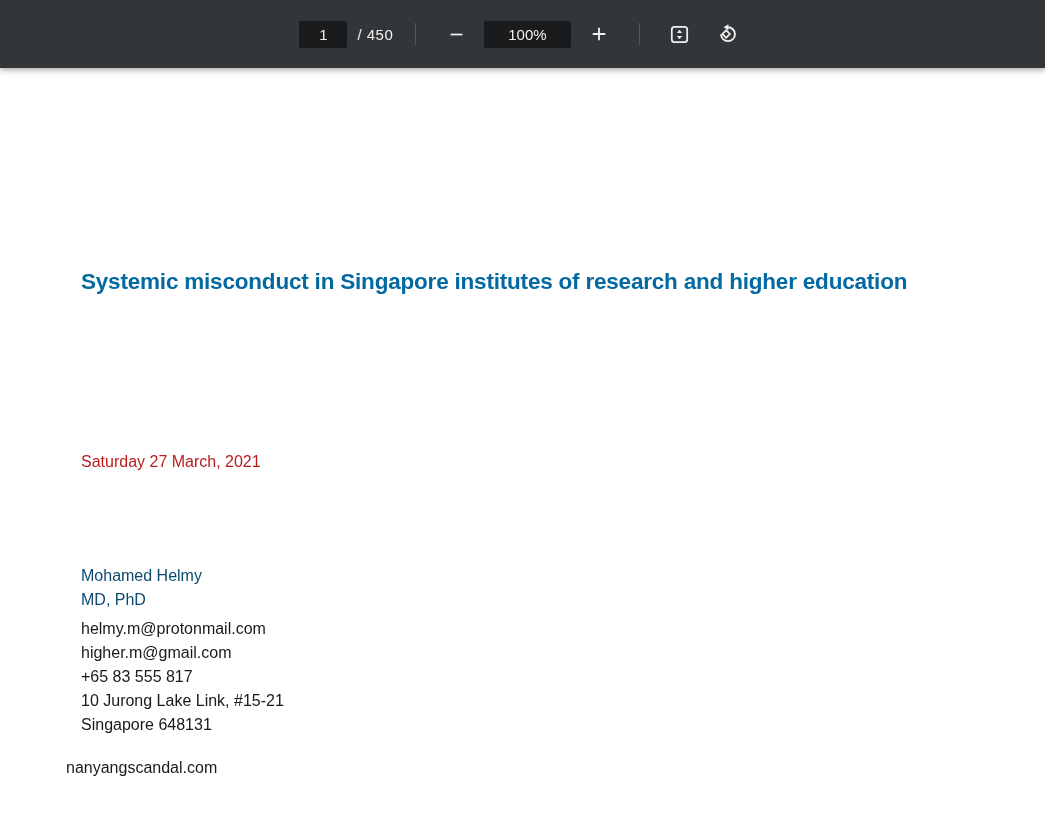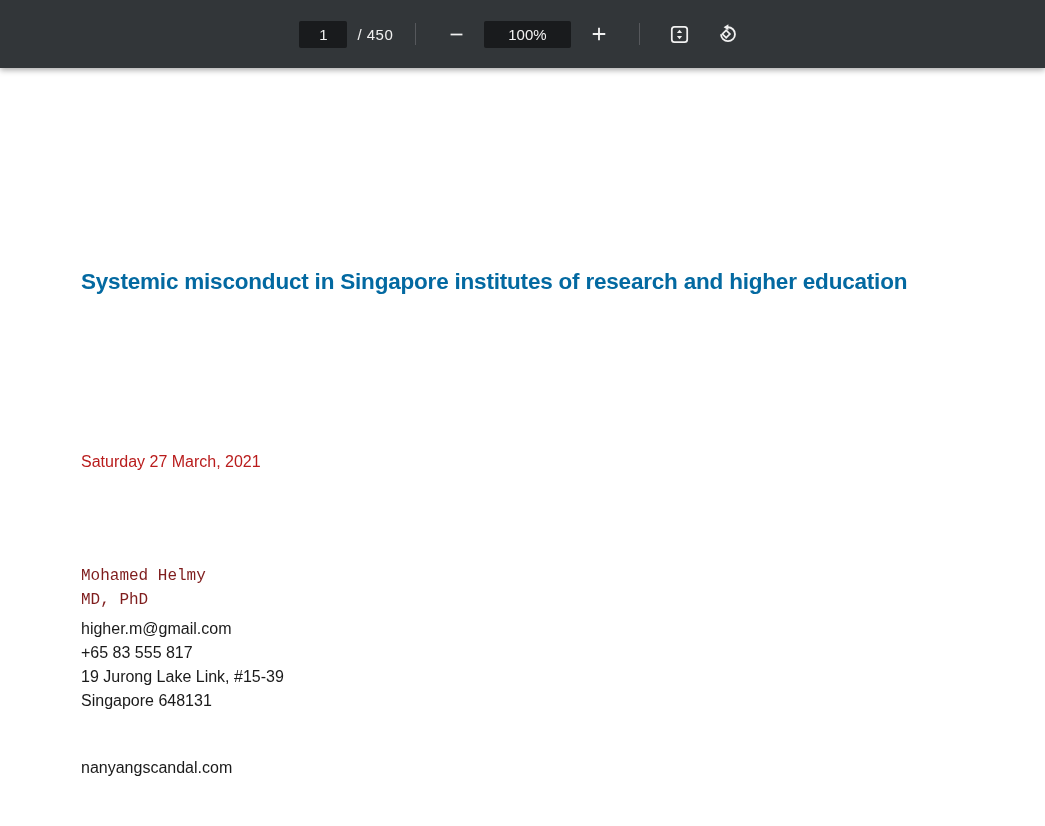--- a/index.html
+++ b/index.html
@@ -96,33 +96,32 @@
     position: absolute;
     left: 81px; top: 385px;
     font-size: 16px;
     color: #b91c1c;
   }
   .doc-author {
     position: absolute;
     left: 81px; top: 496px;
     font-size: 16px;
     line-height: 24px;
-    color: #7f1d1d;
-    font-family: Liberation Mono, monospace;
+    color: #0c4a6e;
   }
   .doc-contact {
     position: absolute;
     left: 81px; top: 549px;
     font-size: 16px;
     line-height: 24px;
     color: #1a1a1a;
   }
   .doc-website {
     position: absolute;
-    left: 81px; top: 691px;
+    left: 66px; top: 691px;
     font-size: 16px;
     color: #1a1a1a;
   }
   .doc-line { display: block; }
 </style>
 </head>
 <body>
 
 <div class="toolbar">
   <div class="toolbar-group">
@@ -171,21 +170,22 @@
   <h1 class="doc-title">Systemic misconduct in Singapore institutes of research and higher education</h1>
 
   <div class="doc-date">Saturday 27 March, 2021</div>
 
   <div class="doc-author">
     <span class="doc-line">Mohamed Helmy</span>
     <span class="doc-line">MD, PhD</span>
   </div>
 
   <div class="doc-contact">
+    <span class="doc-line">helmy.m@protonmail.com</span>
     <span class="doc-line">higher.m@gmail.com</span>
     <span class="doc-line">+65 83 555 817</span>
-    <span class="doc-line">19 Jurong Lake Link, #15-39</span>
+    <span class="doc-line">10 Jurong Lake Link, #15-21</span>
     <span class="doc-line">Singapore 648131</span>
   </div>
 
   <div class="doc-website">nanyangscandal.com</div>
 
 </div>
 
 </body></html>

